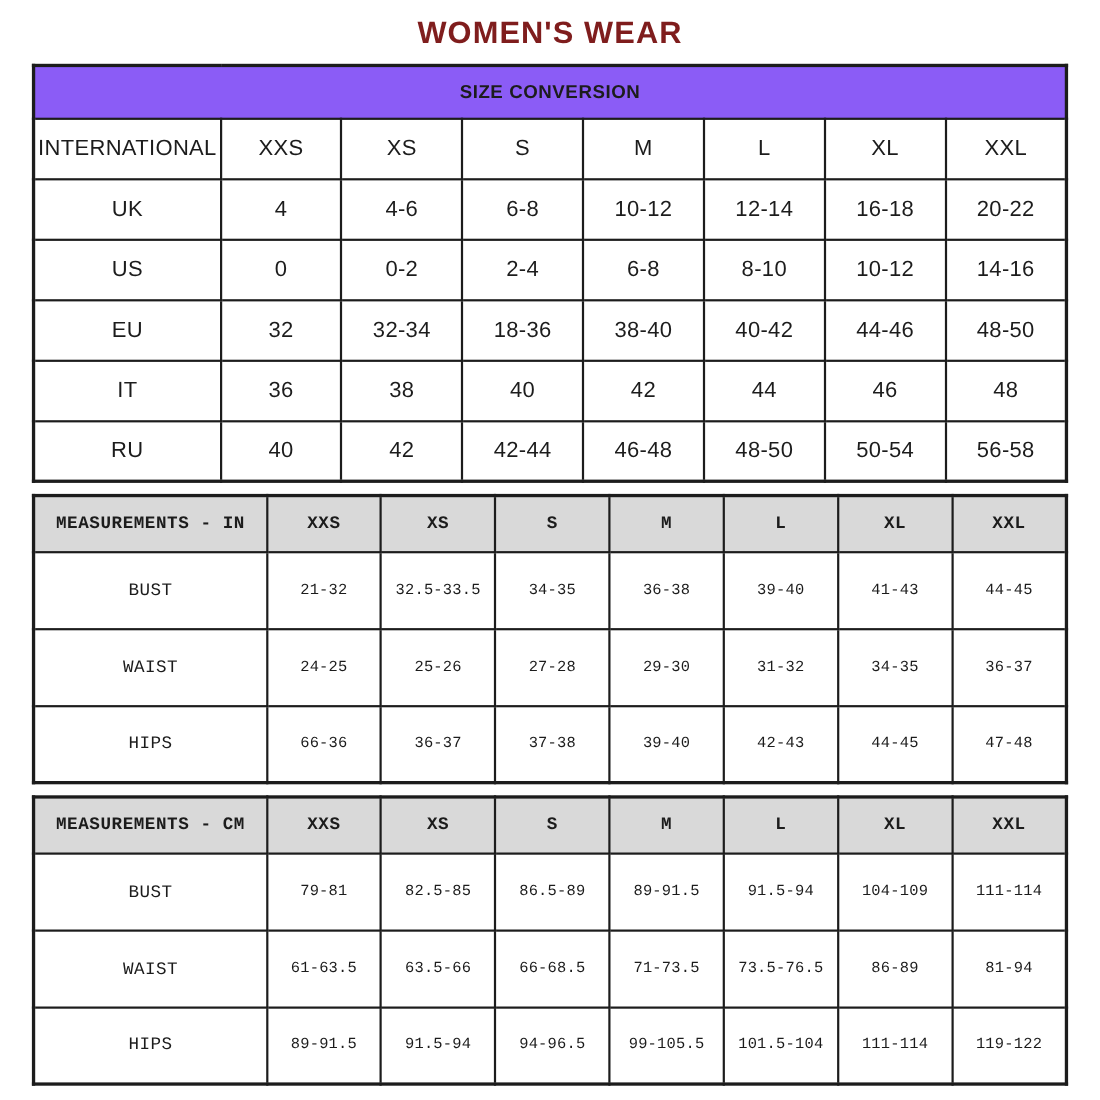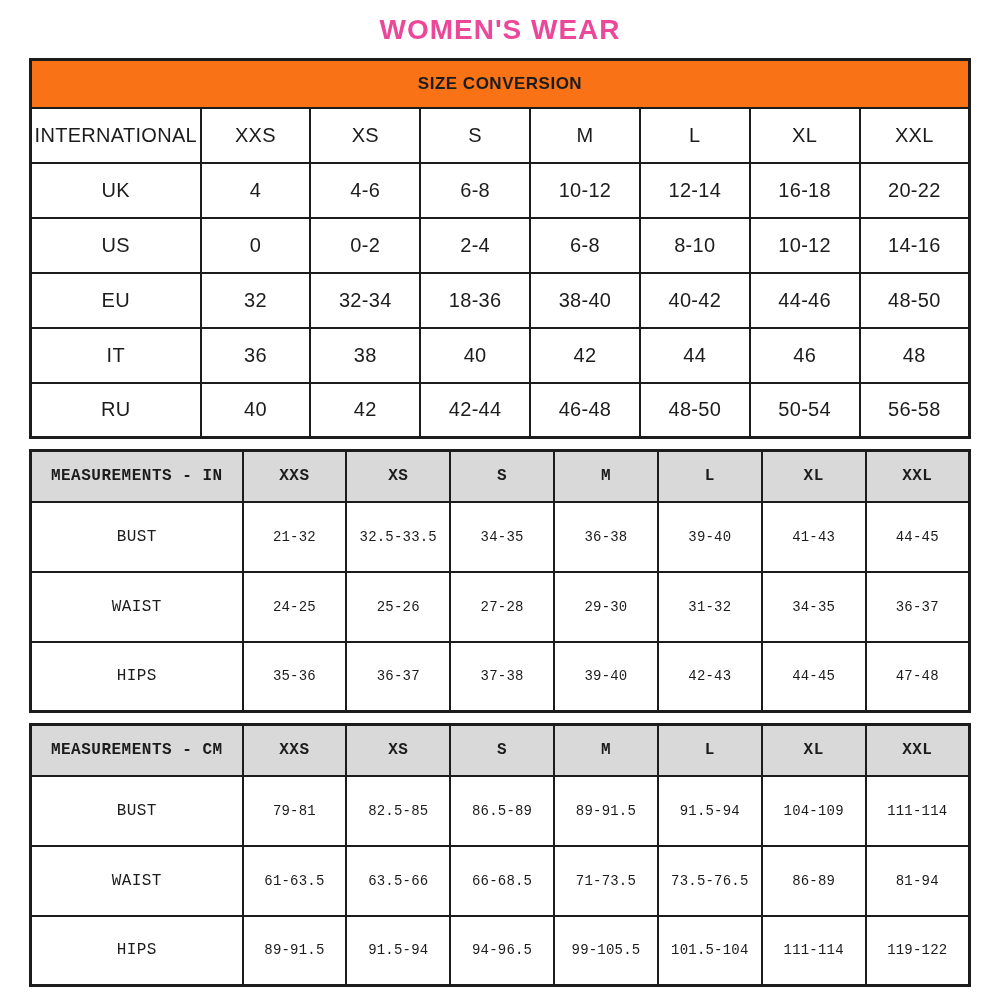--- a/index.html
+++ b/index.html
@@ -11,40 +11,40 @@
     color: #1c1c1c;
     overflow: hidden;
   }
   .page { width: 1000px; height: 1000px; padding: 12px 29px 0 29px; }
   .main-title {
     text-align: center;
     font-size: 28px;
     font-weight: bold;
     letter-spacing: 1px;
     margin: 2px 0 12px 0;
-    color: #ec4899;
+    color: #7f1d1d;
   }
   table {
     width: 942px;
     border-collapse: collapse;
     table-layout: fixed;
     border: 3px solid #1c1c1c;
   }
   td, th {
     border: 2px solid #1c1c1c;
     text-align: center;
     vertical-align: middle;
     padding: 0 2px;
     background: #ffffff;
   }
   
   .tbl-size td { height: 55px; font-size: 20px; font-weight: normal; letter-spacing: 0.3px; }
   .tbl-size .title-cell {
     height: 48px;
-    background: #f97316;
+    background: #8b5cf6;
     font-size: 17px;
     font-weight: bold;
     letter-spacing: 0.5px;
   }
   .tbl-size col.label-col { width: 170px; }
   
   .tbl-meas { margin-top: 10px; font-family: Liberation Mono, monospace; }
   .tbl-meas th {
     height: 51px;
     background: #d9d9d9;
@@ -178,21 +178,21 @@
         <td>24-25</td>
         <td>25-26</td>
         <td>27-28</td>
         <td>29-30</td>
         <td>31-32</td>
         <td>34-35</td>
         <td>36-37</td>
       </tr>
       <tr>
         <td class="row-label">HIPS</td>
-        <td>35-36</td>
+        <td>66-36</td>
         <td>36-37</td>
         <td>37-38</td>
         <td>39-40</td>
         <td>42-43</td>
         <td>44-45</td>
         <td>47-48</td>
       </tr>
     </tbody>
   </table>
 

